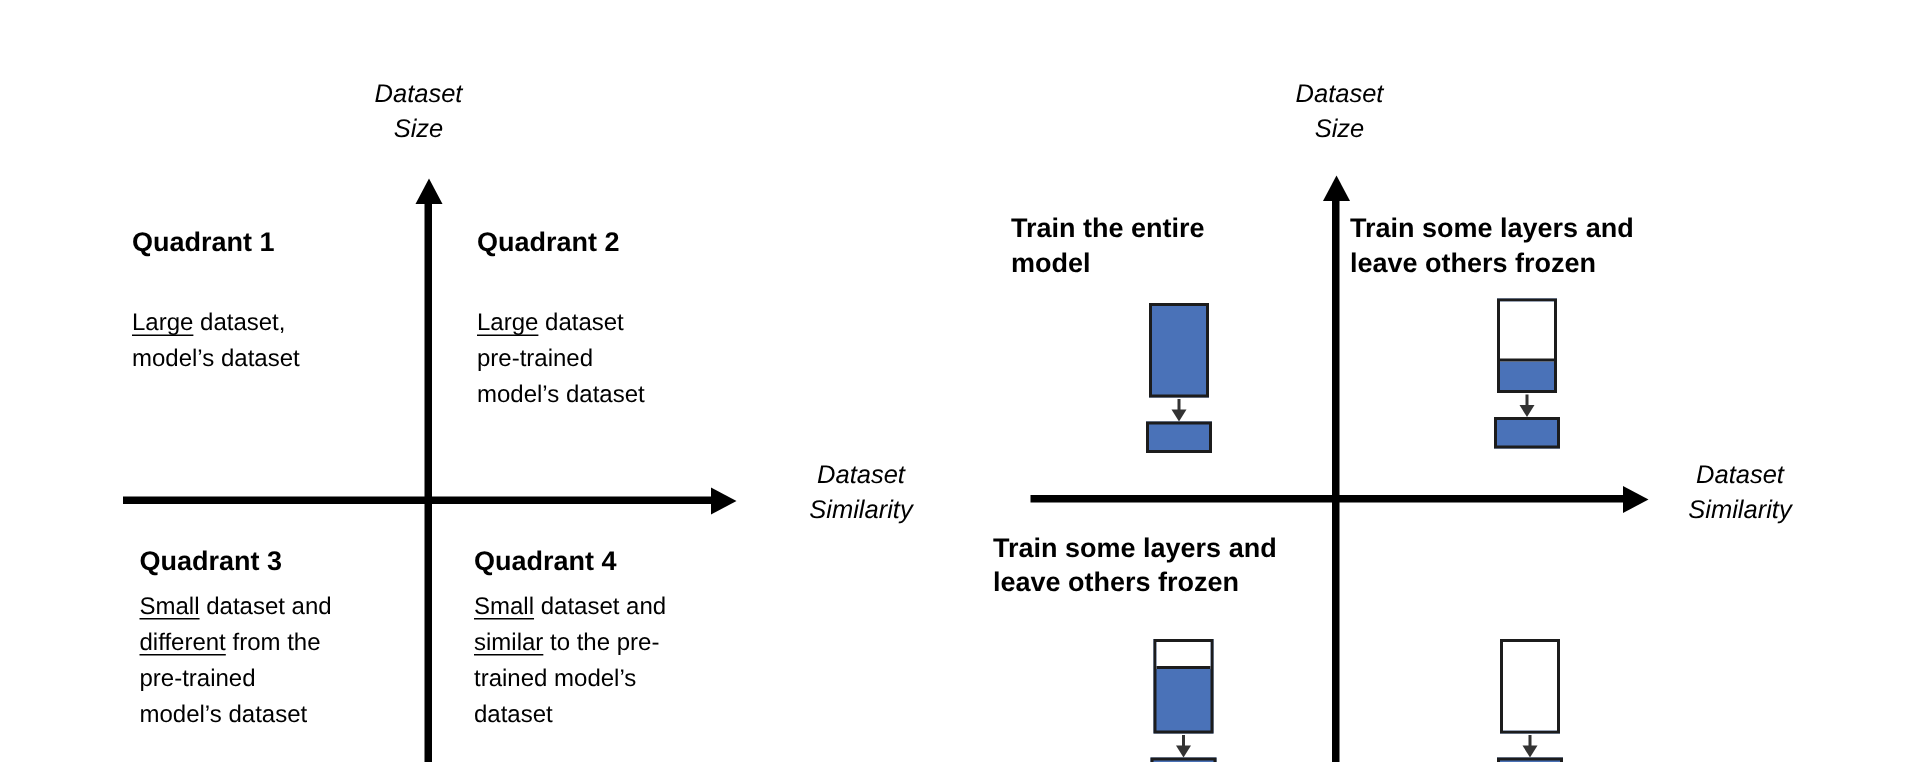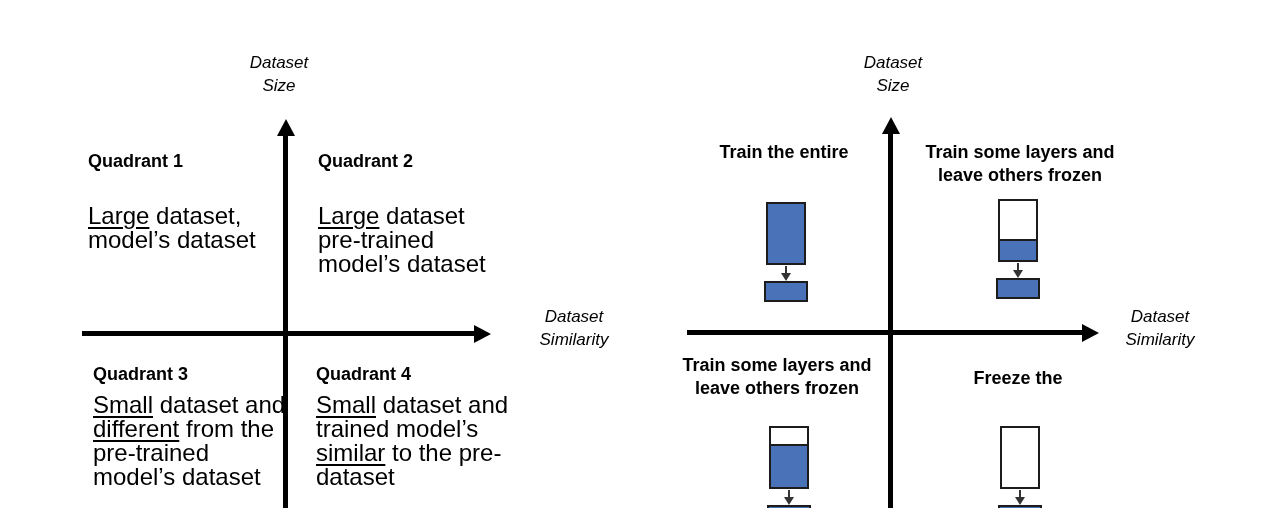--- a/index.html
+++ b/index.html
@@ -18,24 +18,24 @@
   .axis-h{position:absolute;height:5px;background:var(--axis);}
   .arrow-up{position:absolute;width:0;height:0;
     border-left:9px solid transparent;border-right:9px solid transparent;
     border-bottom:17px solid var(--axis);}
   .arrow-right{position:absolute;width:0;height:0;
     border-top:9px solid transparent;border-bottom:9px solid transparent;
     border-left:17px solid var(--axis);}
   
   .axlabel{position:absolute;font-style:italic;font-size:17px;line-height:23px;text-align:center;}
   .qtitle{position:absolute;font-weight:bold;font-size:18px;line-height:22px;white-space:nowrap;}
-  .qbody{position:absolute;font-size:24px;line-height:24px;}
+  .qbody{position:absolute;font-size:16px;line-height:24px;}
   .qbody .tline{white-space:nowrap;}
   .qbody u{text-underline-offset:3px;}
-  .stitle{position:absolute;font-weight:bold;font-size:18px;line-height:23px;text-align:center;white-space:nowrap;}
+  .stitle{position:absolute;font-weight:bold;font-size:18px;line-height:23px;white-space:nowrap;}
   
   .stack{position:absolute;width:48px;display:flex;flex-direction:column;align-items:center;}
   .tallrect{position:relative;width:40px;height:63px;background:var(--blue);
     border:2px solid var(--border);box-sizing:border-box;}
   .frozen{position:absolute;top:0;left:0;right:0;height:0;background:#ffffff;
     border-bottom:2px solid var(--border);box-sizing:border-box;}
   .darrow{position:relative;width:12px;height:16px;}
   .darrow .shaft{position:absolute;left:5px;top:1px;width:2px;height:8px;background:var(--arrow);}
   .darrow .head{position:absolute;left:1px;top:8px;width:0;height:0;
     border-left:5px solid transparent;border-right:5px solid transparent;
@@ -82,22 +82,22 @@
     <div class="qbody" style="left:93px;top:355px;">
         <div class="tline"><u>Small</u> dataset and</div>
         <div class="tline"><u>different</u> from the</div>
         <div class="tline">pre-trained</div>
         <div class="tline">model’s dataset</div>
       </div>
 
     <div class="qtitle" style="left:316px;top:325px;">Quadrant 4</div>
     <div class="qbody" style="left:316px;top:355px;">
         <div class="tline"><u>Small</u> dataset and</div>
+        <div class="tline"><u>similar</u> to the pre-</div>
         <div class="tline">trained model’s</div>
-        <div class="tline"><u>similar</u> to the pre-</div>
         <div class="tline">dataset</div>
       </div>
   </section>
 
   <section>
 
     <div class="axlabel" style="left:823px;top:13px;width:140px;">
       <div>Dataset</div>
       <div>Size</div>
     </div>
@@ -107,20 +107,21 @@
     <div class="axis-h" style="left:687px;top:292px;width:396px;"></div>
     <div class="arrow-right" style="left:1082px;top:286px;"></div>
 
     <div class="axlabel" style="left:1115px;top:267px;width:90px;">
       <div>Dataset</div>
       <div>Similarity</div>
     </div>
 
     <div class="stitle" style="left:674px;top:103px;width:220px;">
       <div>Train the entire</div>
+      <div>model</div>
     </div>
     <div class="stack" style="left:762px;top:164px;">
       <div class="tallrect">
         
       </div>
       <div class="darrow">
           <span class="shaft"></span>
           <span class="head"></span>
         </div>
       <div class="smallrect"></div>
@@ -150,21 +151,20 @@
         <div class="frozen" style="height: 31%;"></div>
       </div>
       <div class="darrow">
           <span class="shaft"></span>
           <span class="head"></span>
         </div>
       <div class="smallrect"></div>
     </div>
 
     <div class="stitle" style="left:903px;top:329px;width:230px;">
-      <div>Freeze the</div>
     </div>
     <div class="stack" style="left:996px;top:388px;">
       <div class="tallrect">
         <div class="frozen" style="height: 100%; border-bottom: none;"></div>
       </div>
       <div class="darrow">
           <span class="shaft"></span>
           <span class="head"></span>
         </div>
       <div class="smallrect"></div>

